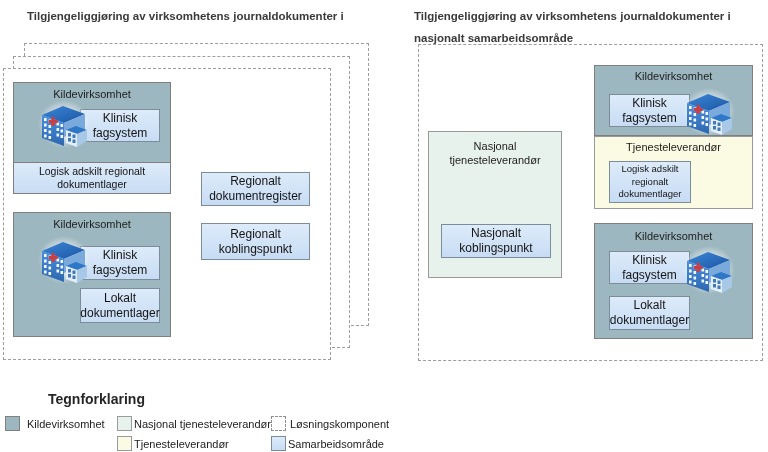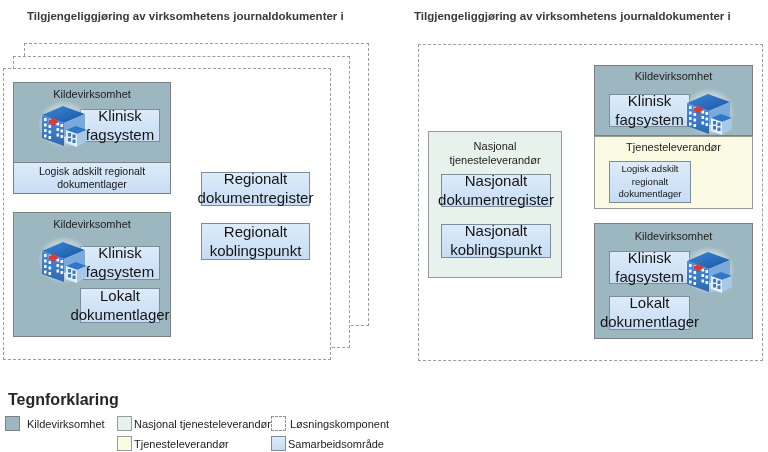--- a/index.html
+++ b/index.html
@@ -20,42 +20,42 @@
     position:absolute;background:#9db7c0;border:1px solid #7f7f7f;box-sizing:border-box;z-index:4;
   }
   .kilde .box-title{
     text-align:center;font-size:11px;color:#1c1c1c;padding-top:5px;
   }
   
   .comp{
     position:absolute;background:linear-gradient(180deg,#ddebfa 0%,#c7dcf4 100%);
     border:1px solid #7d8c99;box-sizing:border-box;
     display:flex;align-items:center;justify-content:center;text-align:center;
-    font-size:15px;line-height:1.25;color:#141414;padding:1px 3px;z-index:6;
+    font-size:12px;line-height:1.25;color:#141414;padding:1px 3px;z-index:6;
   }
   .comp.small{font-size:9.5px;line-height:1.3;}
   
   .storage-strip{
     position:absolute;left:0;right:0;bottom:0;height:31px;
     background:linear-gradient(180deg,#ddebfa 0%,#c7dcf4 100%);
     border-top:1px solid #7f7f7f;box-sizing:border-box;
     display:flex;align-items:center;justify-content:center;text-align:center;
     font-size:10.5px;line-height:1.25;color:#141414;
   }
   .mintbox{
     position:absolute;background:#e8f2ec;border:1px solid #999;box-sizing:border-box;z-index:4;
   }
   .mintbox .box-title{text-align:center;font-size:11px;color:#1c1c1c;padding-top:7px;line-height:1.3;}
   .yellowbox{
     position:absolute;background:#fbfae3;border:1px solid #999;box-sizing:border-box;z-index:4;
   }
   .yellowbox .box-title{text-align:center;font-size:11px;color:#1c1c1c;padding-top:4px;}
   .hosp{position:absolute;width:52px;height:48px;z-index:7;}
   
-  .legend-title{position:absolute;font-size:16px;font-weight:bold;color:#262626;}
+  .legend-title{position:absolute;font-size:14px;font-weight:bold;color:#262626;margin-left:40px;}
   .swatch{position:absolute;width:15px;height:15px;box-sizing:border-box;border:1px solid #808080;}
   .swatch.kilde-sw{background:#9db7c0;}
   .swatch.mint-sw{background:#e8f2ec;border-color:#9a9a9a;}
   .swatch.yellow-sw{background:#fbfae3;border-color:#9a9a9a;}
   .swatch.dashed-sw{background:#fff;border:1px dashed #8f8f8f;}
   .swatch.blue-sw{background:linear-gradient(180deg,#ddebfa,#c7dcf4);border-color:#7d8c99;}
   .legend-label{position:absolute;font-size:11px;color:#1c1c1c;white-space:nowrap;}
   .zline{display:block;}
 </style>
 </head>
@@ -140,27 +140,27 @@
         <use href="#hospital-shape"></use>
       </svg>
     <div class="comp" style="left:66px;top:75px;width:80px;height:35px;">Lokalt dokumentlager</div>
   </div>
 
   <div class="comp" style="left:201px;top:172px;width:109px;height:34px;">Regionalt dokumentregister</div>
   <div class="comp" style="left:201px;top:223px;width:109px;height:37px;">Regionalt koblingspunkt</div>
 
   <div class="panel-title" style="left:414px;top:5px;">
     <span class="zline">Tilgjengeliggjøring av virksomhetens journaldokumenter i</span>
+    <span class="zline">nasjonalt samarbeidsområde</span>
   </div>
 
   <div class="dashed-box" style="left:418px;top:44px;width:345px;height:317px;z-index:1;"></div>
 
   <div class="mintbox" style="left:428px;top:131px;width:134px;height:147px;">
     <div class="box-title" style="padding-left:14px;padding-right:14px;">Nasjonal tjenesteleverandør</div>
-    <div class="comp" style="left:12px;top:42px;width:110px;height:33px;">Nasjonalt dokumentregister</div>
     <div class="comp" style="left:12px;top:92px;width:110px;height:34px;">Nasjonalt koblingspunkt</div>
   </div>
 
   <div class="kilde" style="left:594px;top:65px;width:159px;height:71px;">
     <div class="box-title" style="padding-top:4px;">Kildevirksomhet</div>
     <div class="comp" style="left:14px;top:28px;width:81px;height:33px;">Klinisk fagsystem</div>
     <svg class="hosp" style="left:88px;top:21px;" viewBox="0 0 52 48">
         <use href="#hospital-shape"></use>
       </svg>
   </div>

